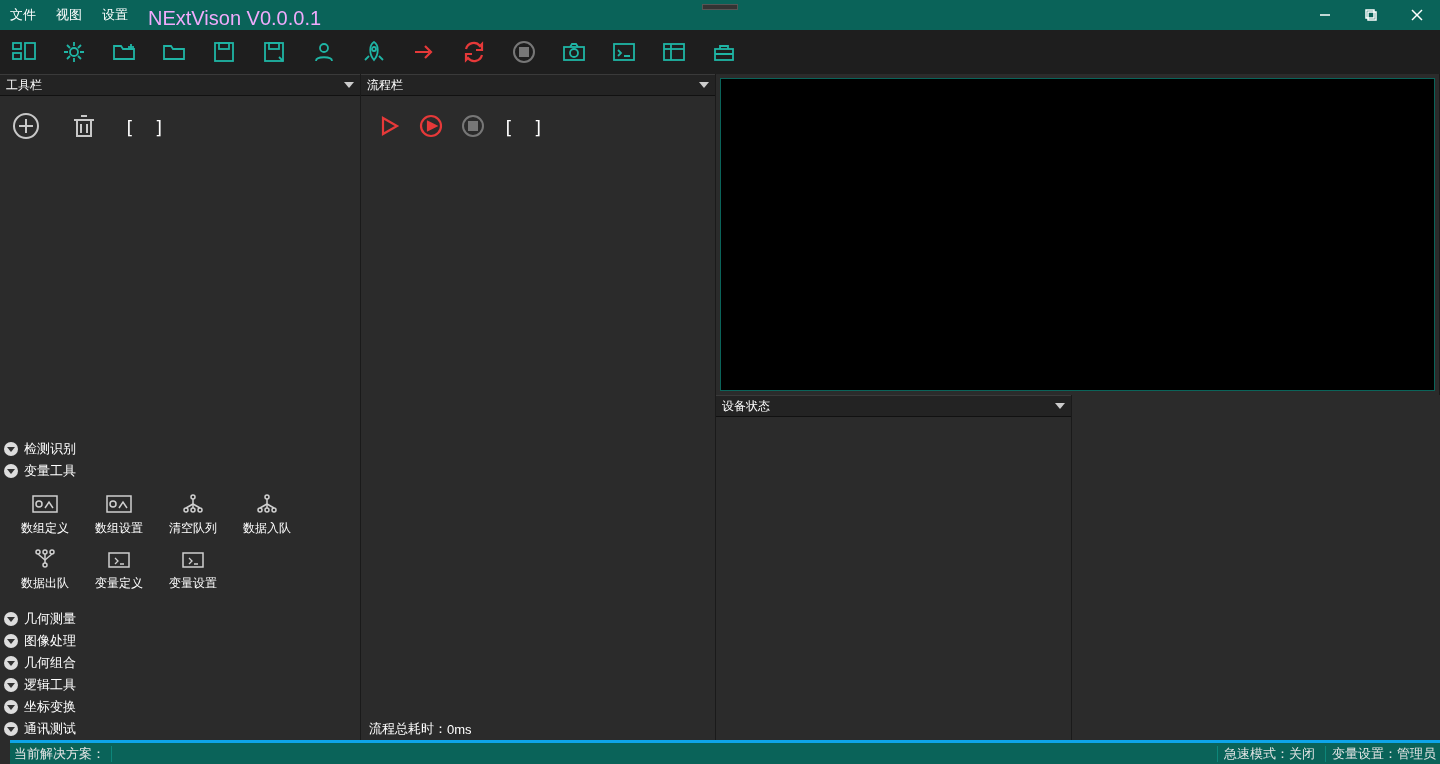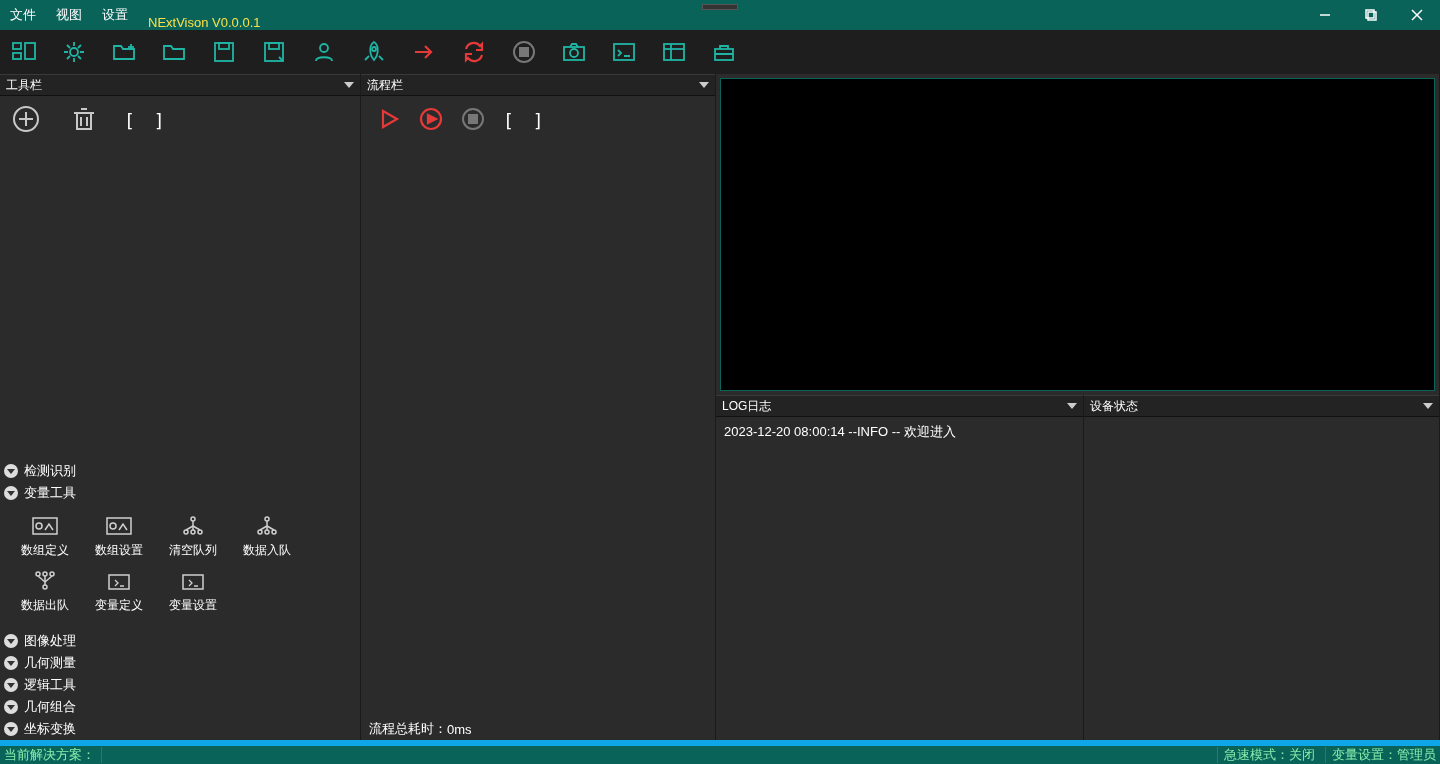--- a/index.html
+++ b/index.html
@@ -16,21 +16,21 @@
 }
 .titlebar {
   height: 30px;
   background: #0a6359;
   display: flex;
   align-items: flex-end;
   position: relative;
 }
 .menu-items { display: flex; }
 .menu-items span { padding: 0 10px; line-height: 30px; color: #fff; cursor: pointer; }
-.app-title { color: #fde047; padding-left: 10px; font-size: 13px; }
+.app-title { color: #f0abfc; padding-left: 10px; font-size: 20px; }
 .win-controls { position: absolute; right: 0; display: flex; }
 .win-controls div {
   width: 46px; height: 30px; display: flex; align-items: center; justify-content: center;
   color: #fff; cursor: pointer;
 }
 .win-controls svg { stroke: #fff; fill: none; stroke-width: 1.5; }
 .title-handle {
   position:absolute; left:50%; transform:translateX(-50%); top:4px;
   width:36px; height:6px; background:#333; border:1px solid #555;
 }
@@ -54,20 +54,21 @@
 .main {
   flex: 1;
   display: flex;
   min-height: 0;
 }
 
 .panel {
   display: flex; flex-direction: column;
   background: #2b2b2b;
   border-right: 1px solid #1a1a1a;
+  gap: 7px;
 }
 .panel-header {
   height: 22px; background: #232323;
   display: flex; align-items: center; justify-content: space-between;
   padding: 0 6px; font-size: 12px; color: #fff;
   border-top:1px solid #3a3a3a; border-bottom:1px solid #111;
 }
 .panel-header .drop {
   width:0;height:0;border-left:5px solid transparent;border-right:5px solid transparent;border-top:6px solid #ccc;
 }
@@ -112,22 +113,23 @@
 .img-display { height: 321px; }
 .img-canvas { flex: 1; margin: 4px; background: #000; border:1px solid #0a6359;}
 .bottom-row { flex: 1; display: flex; }
 .log-panel { flex: 1; }
 .log-body { flex:1; padding: 6px 8px; color:#fff; font-size:13px; }
 .device-panel { width: 356px; }
 
 .statusbar {
   height: 24px; background: #0a6359;
   display: flex; align-items: center; padding: 0 4px;
-  color: #86efac; font-size: 13px;
-  border-top:6px solid #0ea5e9;
+  color: #e5e5e5; font-size: 13px;
+  border-top:3px solid #0ea5e9;
+  margin-left:10px;
 }
 .statusbar .divider { width:1px; height:16px; background:#0d867a; margin:0 6px;}
 .statusbar .spacer { flex:1; }
 </style>
 </head>
 <body>
 
 <div class="titlebar">
   <div class="menu-items">
     <span>文件</span>
@@ -351,37 +353,41 @@
         <div class="var-tool">
             <svg>
               <rect x="4" y="6" width="20" height="14"></rect>
               <path d="M10 11l3 3-3 3M15 17h4" stroke-width="1.3"></path>
             </svg>
             <span>变量设置</span>
           </div>
       </div>
       <div class="cat-row">
           <div class="chev"></div>
+          <span>几何测量</span>
+        </div>
+      <div class="cat-row">
+          <div class="chev"></div>
           <span>图像处理</span>
         </div>
       <div class="cat-row">
           <div class="chev"></div>
-          <span>几何测量</span>
+          <span>几何组合</span>
         </div>
       <div class="cat-row">
           <div class="chev"></div>
           <span>逻辑工具</span>
         </div>
       <div class="cat-row">
           <div class="chev"></div>
-          <span>几何组合</span>
-        </div>
-      <div class="cat-row">
-          <div class="chev"></div>
           <span>坐标变换</span>
+        </div>
+      <div class="cat-row">
+          <div class="chev"></div>
+          <span>通讯测试</span>
         </div>
     </div>
   </div>
 
   <div class="panel flow">
     <div class="panel-header">
       <span>流程栏</span>
       <div class="drop"></div>
     </div>
     <div class="flow-controls">
@@ -403,29 +409,20 @@
       <span>流程总耗时：</span>
       <span>0ms</span>
     </div>
   </div>
 
   <div class="rightcol">
     <div class="panel img-display">
       <div class="img-canvas"></div>
     </div>
     <div class="bottom-row">
-      <div class="panel log-panel">
-        <div class="panel-header">
-          <span>LOG日志</span>
-          <div class="drop"></div>
-        </div>
-        <div class="log-body">
-          <div>2023-12-20 08:00:14 --INFO -- 欢迎进入</div>
-        </div>
-      </div>
       <div class="panel device-panel">
         <div class="panel-header">
           <span>设备状态</span>
           <div class="drop"></div>
         </div>
         <div style="flex:1"></div>
       </div>
     </div>
   </div>
 

